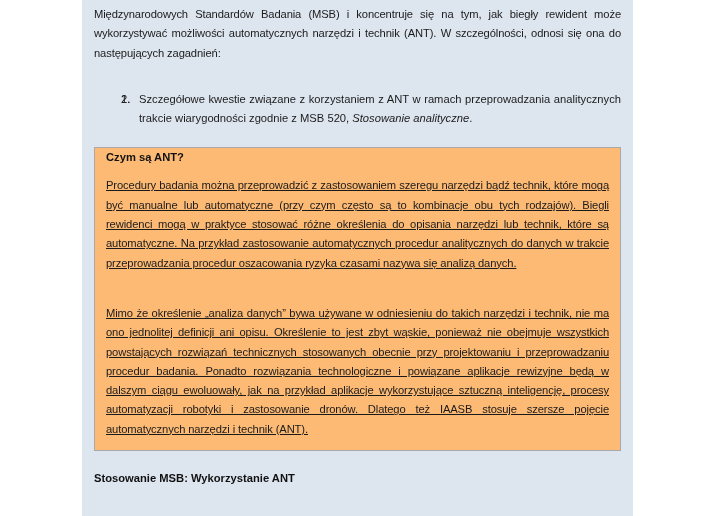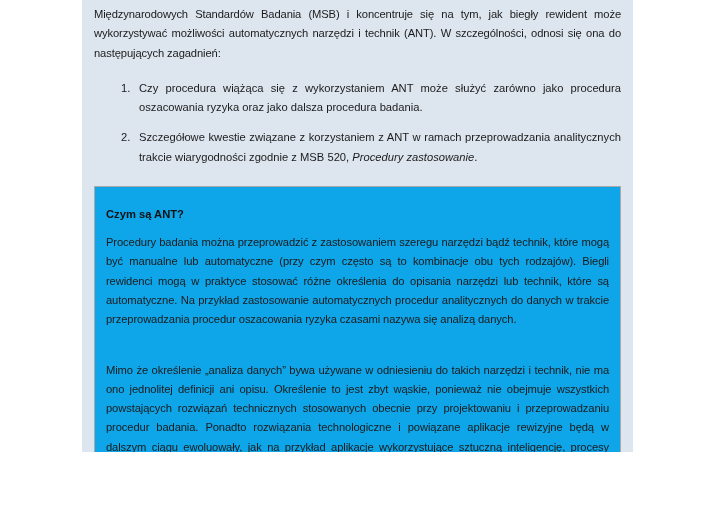--- a/index.html
+++ b/index.html
@@ -12,21 +12,21 @@
     height: 516px;
     overflow: hidden;
     font-family: "Liberation Sans", sans-serif;
   }
 
   #page {
     position: absolute;
     left: 82px;
     top: 0;
     width: 551px;
-    height: 452px;
+    height: 516px;
     background: #dde5ef;
     box-sizing: border-box;
     padding: 0 12px;
     overflow: hidden;
   }
 
   .para {
     font-size: 11.2px;
     line-height: 19.3px;
     color: #1b1b1b;
@@ -59,35 +59,35 @@
   ol.numlist li .marker {
     position: absolute;
     left: 27px;
     top: 0;
     font-size: 11.2px;
     line-height: 19.3px;
     color: #1b1b1b;
   }
 
   .callout {
-    background: #0ea5e9;
+    background: #fdba74;
     border: 1px solid #a9a9a9;
     box-sizing: border-box;
-    padding: 19px 11px 11px 11px;
+    padding: 1px 11px 11px 11px;
     margin: 0;
   }
   .callout-title {
     font-size: 11.2px;
     line-height: 17px;
     font-weight: bold;
     color: #111111;
     margin: 0 0 10px 0;
     text-align: left;
   }
-  .callout .para { text-align: justify; }
+  .callout .para { text-align: justify; text-decoration: underline; }
   .callout .para + .para { margin-top: 31px; }
 
   .section-head {
     font-size: 11.2px;
     line-height: 17px;
     font-weight: bold;
     color: #111111;
     margin: 0;
     text-align: left;
   }
@@ -99,25 +99,24 @@
 
 <div id="page">
 
   <p class="para first">Międzynarodowych Standardów Badania (MSB) i koncentruje się na tym, jak biegły rewident może wykorzystywać możliwości automatycznych narzędzi i technik (ANT). W szczególności, odnosi się ona do następujących zagadnień:</p>
 
   <div class="spacer-md"></div>
 
   <ol class="numlist">
     <li>
       <span class="marker">1.</span>
-      <span>Czy procedura wiążąca się z wykorzystaniem ANT może służyć zarówno jako procedura oszacowania ryzyka oraz jako dalsza procedura badania.</span>
     </li>
     <li>
       <span class="marker">2.</span>
-      <span>Szczegółowe kwestie związane z korzystaniem z ANT w ramach przeprowadzania analitycznych trakcie wiarygodności zgodnie z MSB 520, </span><span class="ital">Procedury zastosowanie</span><span>.</span>
+      <span>Szczegółowe kwestie związane z korzystaniem z ANT w ramach przeprowadzania analitycznych trakcie wiarygodności zgodnie z MSB 520, </span><span class="ital">Stosowanie analityczne</span><span>.</span>
     </li>
   </ol>
 
   <div class="spacer-lg"></div>
 
   <div class="callout">
     <div class="callout-title">Czym są ANT?</div>
     <p class="para">Procedury badania można przeprowadzić z zastosowaniem szeregu narzędzi bądź technik, które mogą być manualne lub automatyczne (przy czym często są to kombinacje obu tych rodzajów). Biegli rewidenci mogą w praktyce stosować różne określenia do opisania narzędzi lub technik, które są automatyczne. Na przykład zastosowanie automatycznych procedur analitycznych do danych w trakcie przeprowadzania procedur oszacowania ryzyka czasami nazywa się analizą danych.</p>
     <p class="para">Mimo że określenie „analiza danych” bywa używane w odniesieniu do takich narzędzi i technik, nie ma ono jednolitej definicji ani opisu. Określenie to jest zbyt wąskie, ponieważ nie obejmuje wszystkich powstających rozwiązań technicznych stosowanych obecnie przy projektowaniu i przeprowadzaniu procedur badania. Ponadto rozwiązania technologiczne i powiązane aplikacje rewizyjne będą w dalszym ciągu ewoluowały, jak na przykład aplikacje wykorzystujące sztuczną inteligencję, procesy automatyzacji robotyki i zastosowanie dronów. Dlatego też IAASB stosuje szersze pojęcie automatycznych narzędzi i technik (ANT).</p>
   </div>

